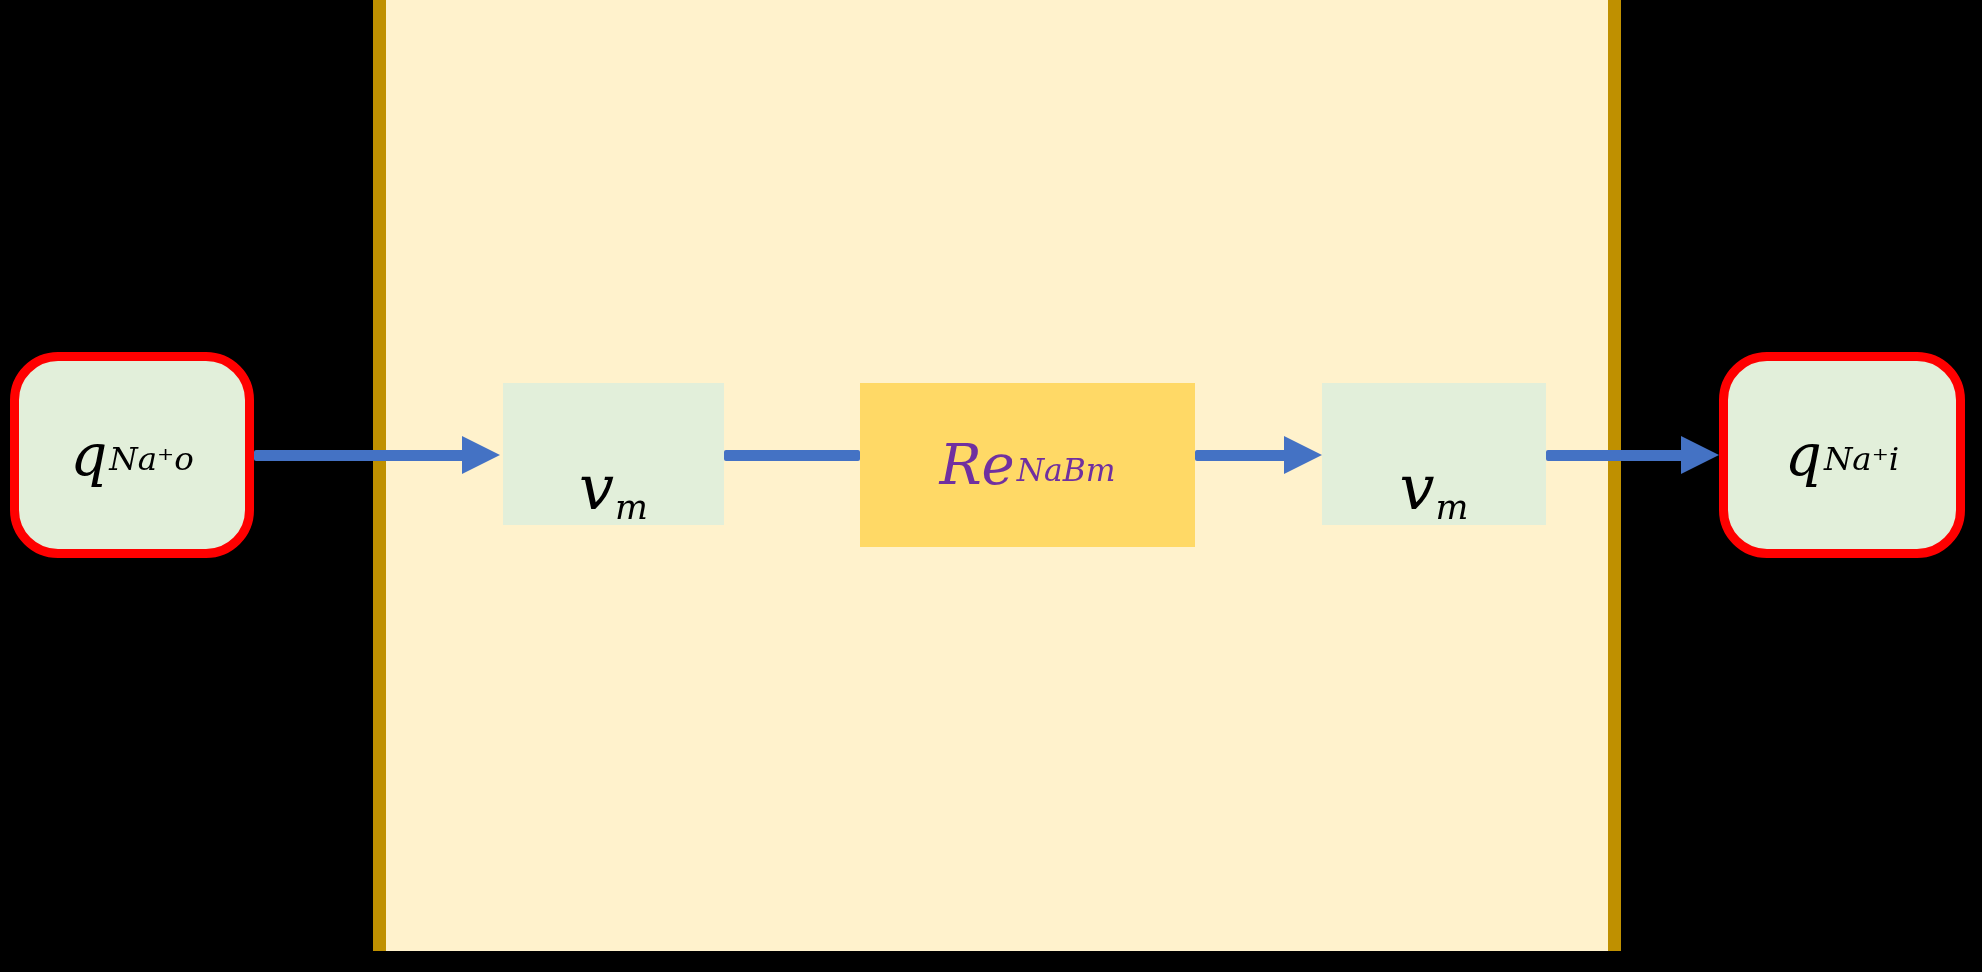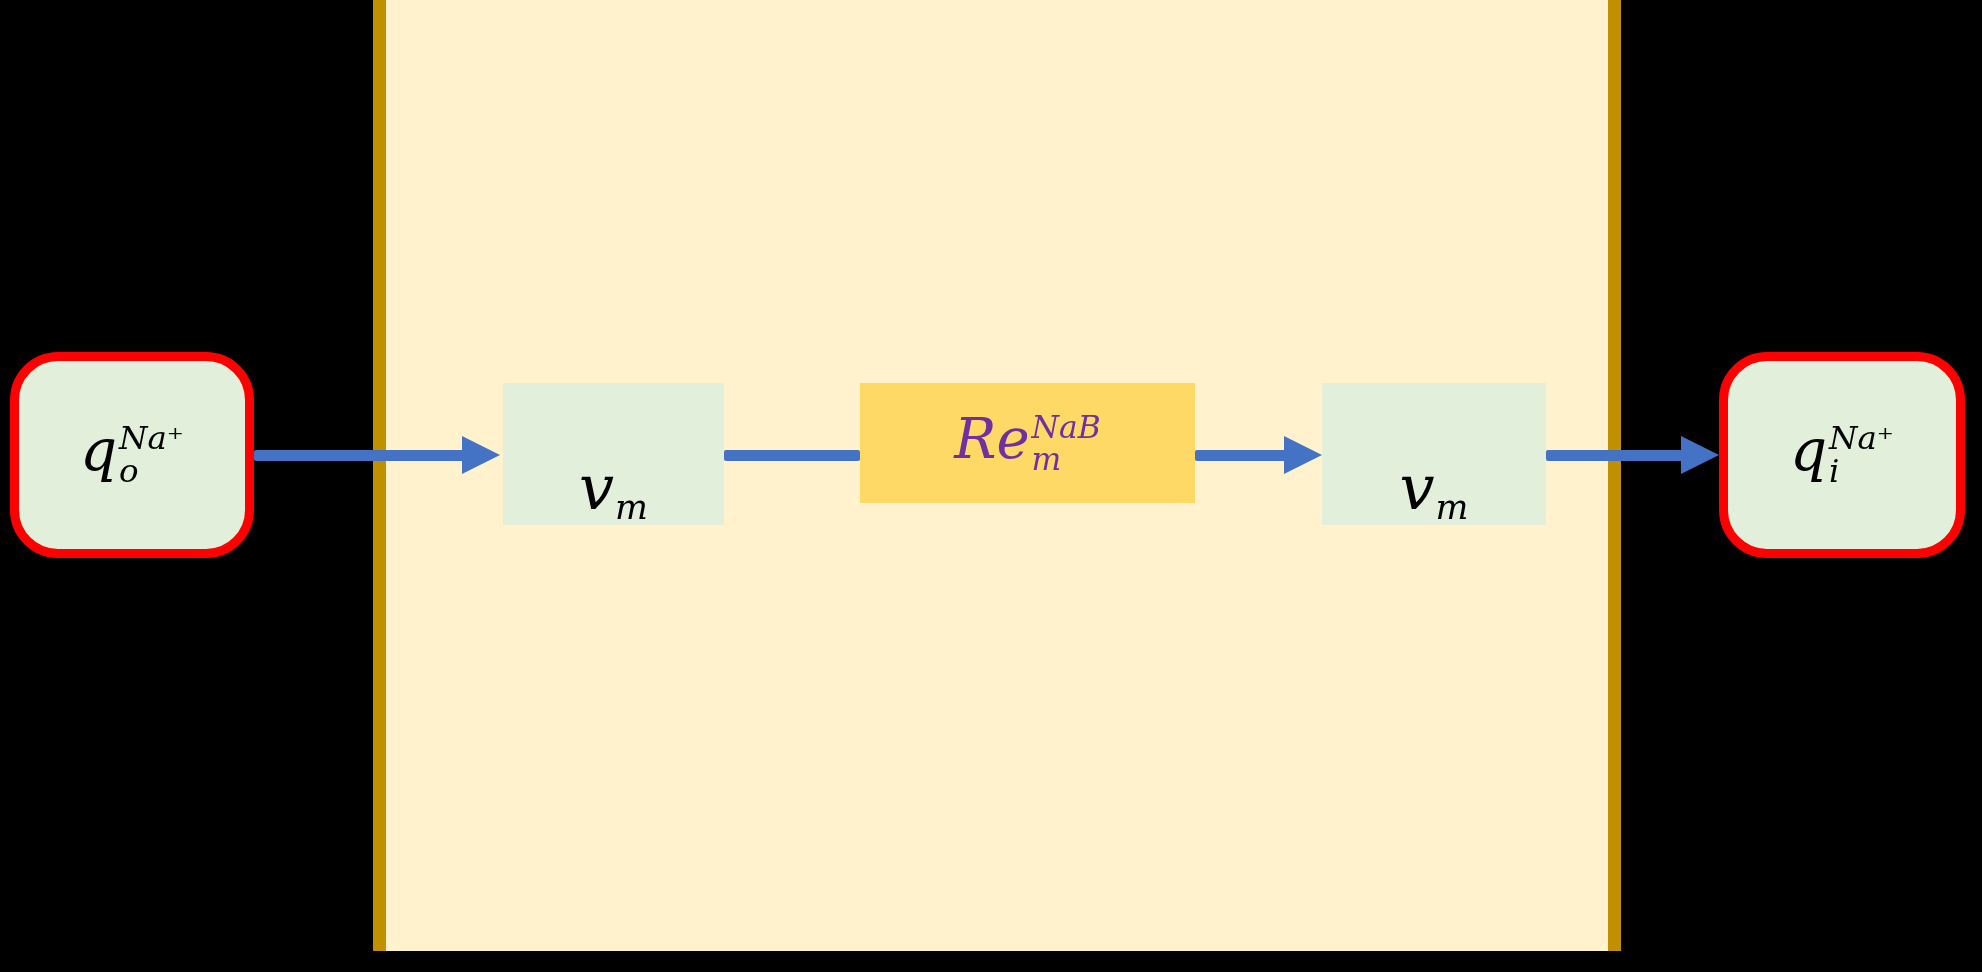--- a/index.html
+++ b/index.html
@@ -34,28 +34,27 @@
     border: 9px solid var(--node-border, #FF0000);
     border-radius: 48px;
   }
   .green-node { background: var(--node-fill, #E2EFDA); align-items: flex-end; }
   .re-node {
     background: var(--re-fill, #FFD966);
     color: var(--re-text, #7030A0);
   }
   #n-qo  { left: 10px;   top: 352px; width: 244px; height: 206px; font-size: 58px; }
   #n-vml { left: 503px;  top: 383px; width: 221px; height: 142px; font-size: 62px; }
-  #n-re  { left: 860px;  top: 383px; width: 335px; height: 120px; font-size: 56px; }
+  #n-re  { left: 860px;  top: 383px; width: 335px; height: 164px; font-size: 56px; }
   #n-vmr { left: 1322px; top: 383px; width: 224px; height: 142px; font-size: 62px; }
   #n-qi  { left: 1719px; top: 352px; width: 246px; height: 206px; font-size: 58px; }
 
   .math { display: inline-block; line-height: 1; }
   .stack {
     display: inline-flex;
-    flex-direction: column;
     align-items: flex-start;
     vertical-align: middle;
     line-height: 1.02;
     font-size: 56%;
     margin-left: 0.06em;
   }
   .stack .sup, .stack .sub { display: block; }
   .subline { font-size: 56%; vertical-align: -0.3em; margin-left: 0.03em; }
 
   .edge-line {

